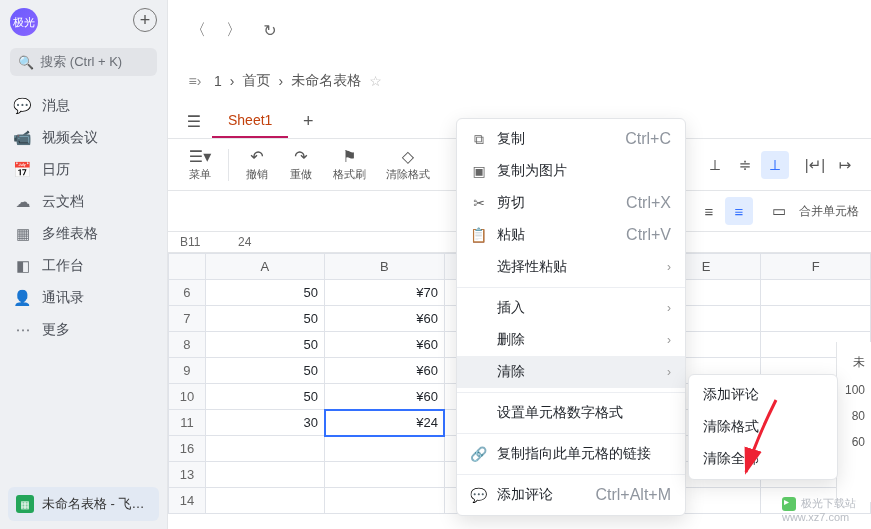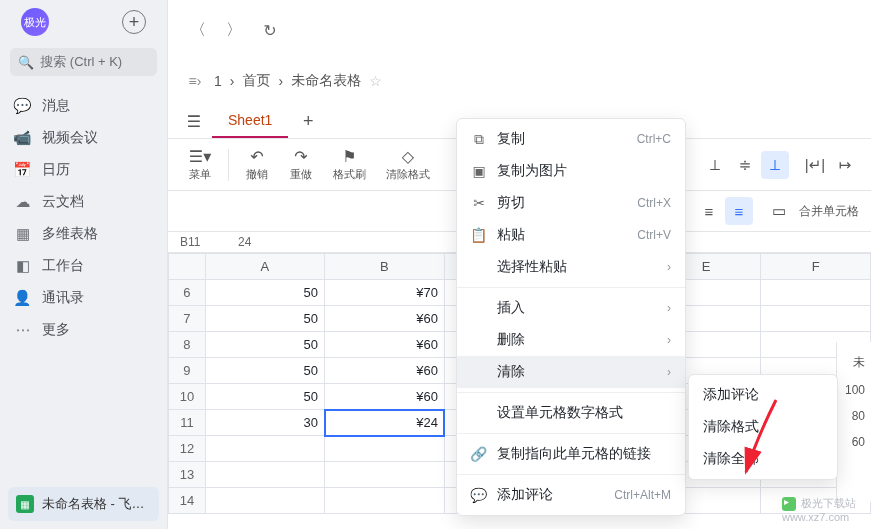--- a/index.html
+++ b/index.html
@@ -1,18 +1,18 @@
 <!DOCTYPE html>
 <html><head>
 <meta charset="utf-8">
 <style>
 *{margin:0;padding:0;box-sizing:border-box;font-family:-apple-system,"PingFang SC","Microsoft YaHei",sans-serif}
 body{width:871px;height:529px;overflow:hidden;background:#fff;position:relative;color:#1f2329}
 .sidebar{position:absolute;left:0;top:0;width:168px;height:529px;background:#eef0f3;border-right:1px solid #e3e5e8}
-.top-bar{display:flex;align-items:center;padding:8px 21px;}
+.top-bar{display:flex;align-items:flex-start;padding:8px 10px;}
 .avatar{width:28px;height:28px;border-radius:50%;background:linear-gradient(135deg,#6b5bfd,#8865ff);color:#fff;display:flex;align-items:center;justify-content:center;font-size:11px}
 .plus-top{margin-left:auto;width:24px;height:24px;display:flex;align-items:center;justify-content:center;color:#555;font-size:18px;border:1.5px solid #777;border-radius:50%}
 .search{margin:4px 10px 10px;height:28px;background:#e2e4e8;border-radius:6px;display:flex;align-items:center;padding:0 8px;color:#6b6f76;font-size:13px;gap:6px}
 .nav{padding:4px 0}
 .nav-item{display:flex;align-items:center;gap:10px;padding:7px 14px;color:#4b4f57;font-size:14px;cursor:pointer}
 .nav-icon{width:18px;height:18px;display:flex;align-items:center;justify-content:center;color:#6b6f76;font-size:15px}
 .doc-tab{position:absolute;bottom:0;left:0;right:0;margin:8px;padding:8px;display:flex;align-items:center;gap:8px;font-size:13px;color:#333;background:#e2e9f3;border-radius:6px}
 .doc-icon{width:18px;height:18px;background:#23a55a;border-radius:3px;display:flex;align-items:center;justify-content:center;color:#fff;font-size:10px}
 .main{position:absolute;left:168px;top:0;right:0;height:529px}
 .hdr{height:60px;display:flex;align-items:center;padding:0 16px;gap:8px;color:#666}
@@ -41,21 +41,21 @@
 .grid .colA{width:130px}
 .grid .colB{width:130px}
 .grid .colC{width:230px}
 .grid .colE{width:120px}
 .grid .colF{width:120px}
 .grid td.sel-edge{outline:2px solid #3370ff;outline-offset:-1px}
 .ctxmenu{position:absolute;left:456px;top:118px;width:230px;background:#fff;border:1px solid #e3e5e8;border-radius:6px;box-shadow:0 6px 20px rgba(0,0,0,.12);padding:4px 0;z-index:20}
 .mi{display:flex;align-items:center;padding:7px 14px;font-size:14px;color:#1f2329;cursor:pointer;gap:10px}
 .mi.hover{background:#eef0f3}
 .mi .mico{width:16px;display:flex;justify-content:center;color:#666;font-size:14px}
-.mi .sc{margin-left:auto;font-size:12px;color:#8f959e}
+.mi .sc{margin-left:auto;font-size:16px;color:#8f959e}
 .mi .arr{margin-left:auto;color:#999;font-size:12px}
 .msep{height:1px;background:#eceef2;margin:4px 0}
 .submenu{position:absolute;left:688px;top:374px;width:150px;background:#fff;border:1px solid #e3e5e8;border-radius:6px;box-shadow:0 6px 20px rgba(0,0,0,.12);padding:4px 0;z-index:30}
 .panel{position:absolute;right:0;top:342px;width:35px;height:160px;border-left:1px solid #e3e5e8;background:#fff;padding:6px 4px;font-size:12px;color:#555;z-index:15}
 .panel div{padding:6px 2px;text-align:right}
 .arrow-svg{position:absolute;left:716px;top:390px;z-index:40;pointer-events:none}
 .wm{position:absolute;right:15px;bottom:6px;font-size:11px;color:#b9bdc4;z-index:50}
 .wm .logo{display:inline-block;width:14px;height:14px;background:#5dc866;border-radius:3px;vertical-align:middle;margin-right:2px;position:relative}
 .wm .logo:before{content:"▸";position:absolute;left:2px;top:-1px;color:#fff;font-size:10px}
 </style>
@@ -233,21 +233,21 @@
           </tr>
       <tr>
             <th class="rh">11</th>
             <td>30</td>
             <td class="sel-edge">¥24</td>
             <td></td>
             <td></td>
             <td></td>
           </tr>
       <tr>
-            <th class="rh">12</th>
+            <th class="rh">16</th>
             <td></td>
             <td></td>
             <td></td>
             <td></td>
             <td></td>
           </tr>
       <tr>
             <th class="rh">13</th>
             <td></td>
             <td></td>

